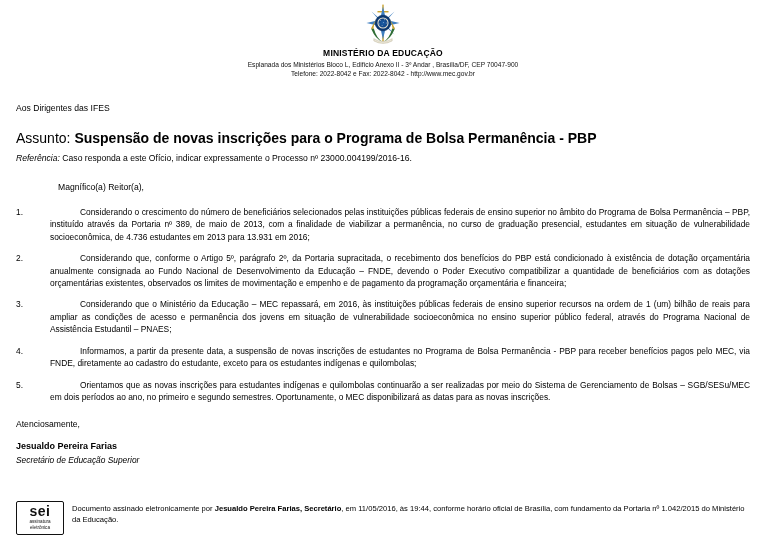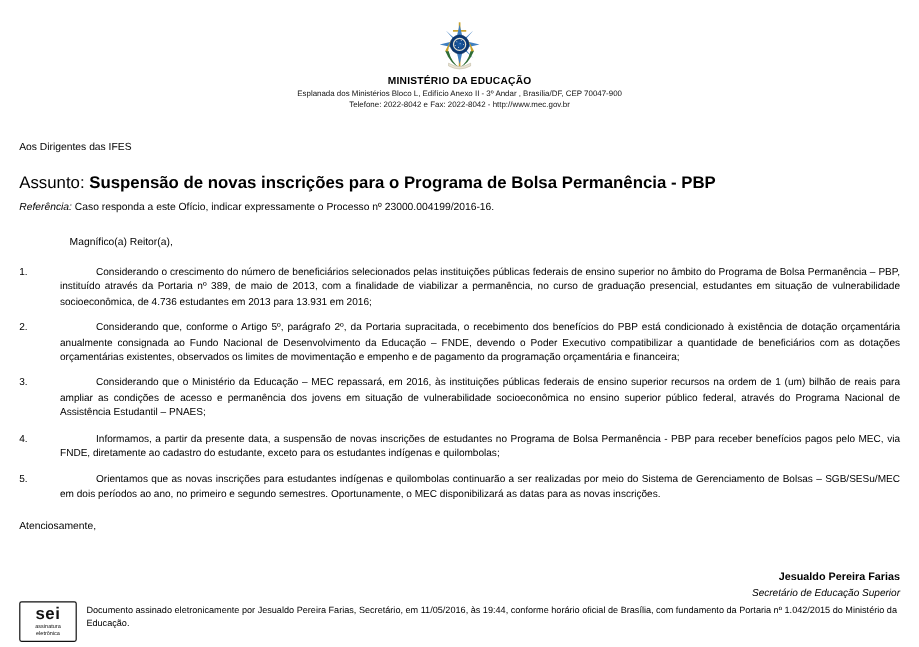--- a/index.html
+++ b/index.html
@@ -19,21 +19,21 @@
     position: relative;
     width: 766px;
     height: 539px;
     box-sizing: border-box;
     padding: 0 16px;
   }
 
   
   .header {
     text-align: center;
-    padding-top: 14px;
+    padding-top: 0;
   }
   .brasao {
     width: 46px;
     height: 46px;
     margin: 0 auto 2px auto;
     display: block;
   }
   .ministry {
     font-size: 8.5px;
     font-weight: bold;
@@ -113,22 +113,22 @@
     hyphens: none;
   }
 
   .atenciosamente {
     margin-top: 16px;
     font-size: 8.6px;
   }
 
   
   .sign {
-    margin-top: 32px;
-    text-align: right;
+    margin-top: 12px;
+    text-align: left;
   }
   .sign-name {
     font-size: 9px;
     font-weight: bold;
   }
   .sign-role {
     font-size: 8.4px;
     margin-top: 4px;
     font-style: italic;
   }
@@ -164,21 +164,21 @@
     line-height: 1.25;
     color: #111;
     margin-top: 1px;
   }
   .footer-text {
     font-size: 7.6px;
     line-height: 1.45;
     padding-top: 2px;
     flex: 1 1 auto;
   }
-  .footer-text b { font-weight: normal; }
+  .footer-text b { font-weight: bold; }
 </style>
 </head>
 <body>
 
 <div class="page">
 
   <div class="header">
     <svg class="brasao" viewBox="0 0 100 100">
       <defs>
         <radialGradient id="starGrad" cx="50%" cy="50%" r="55%">

